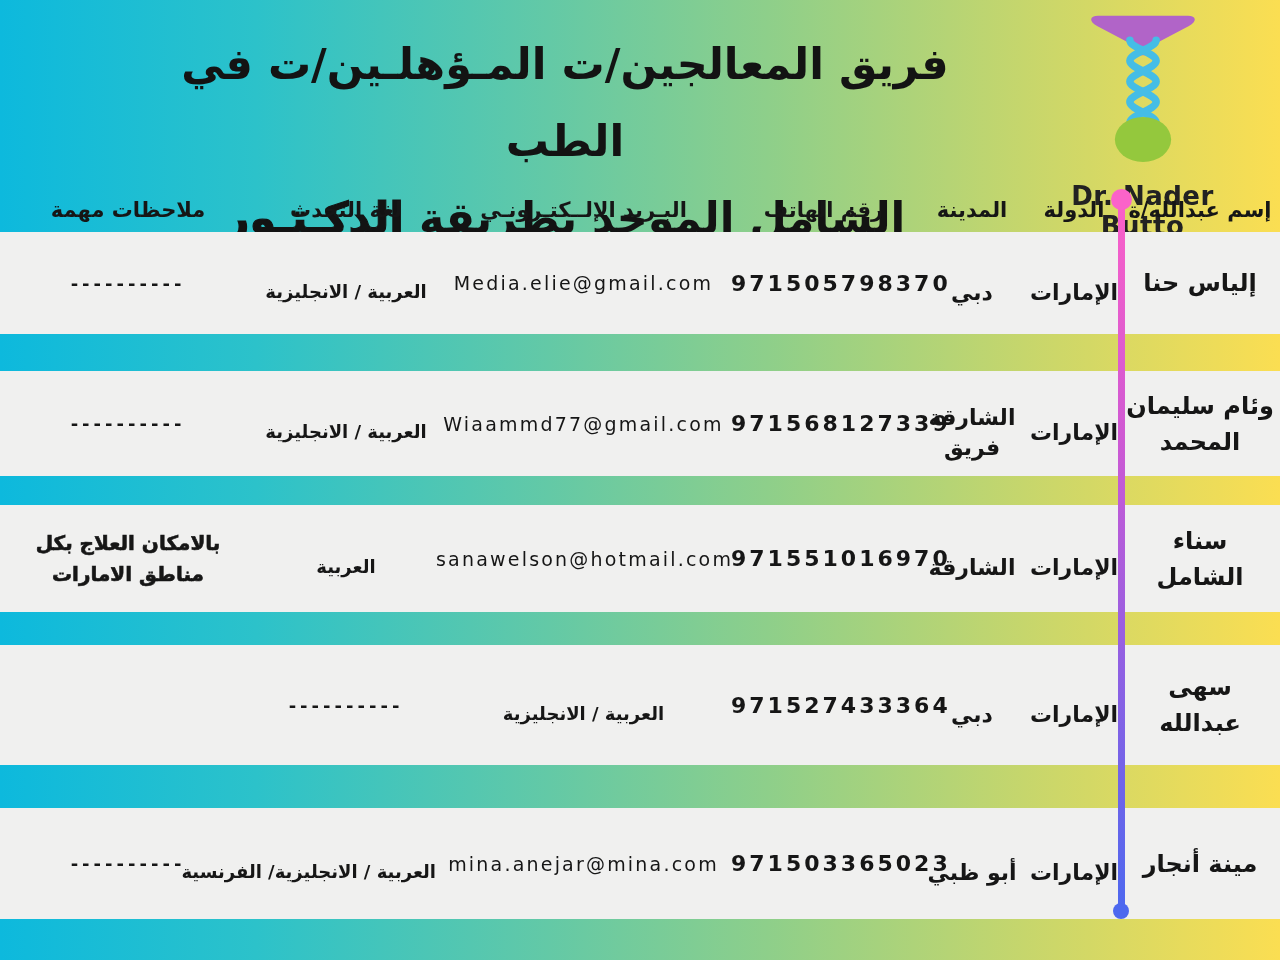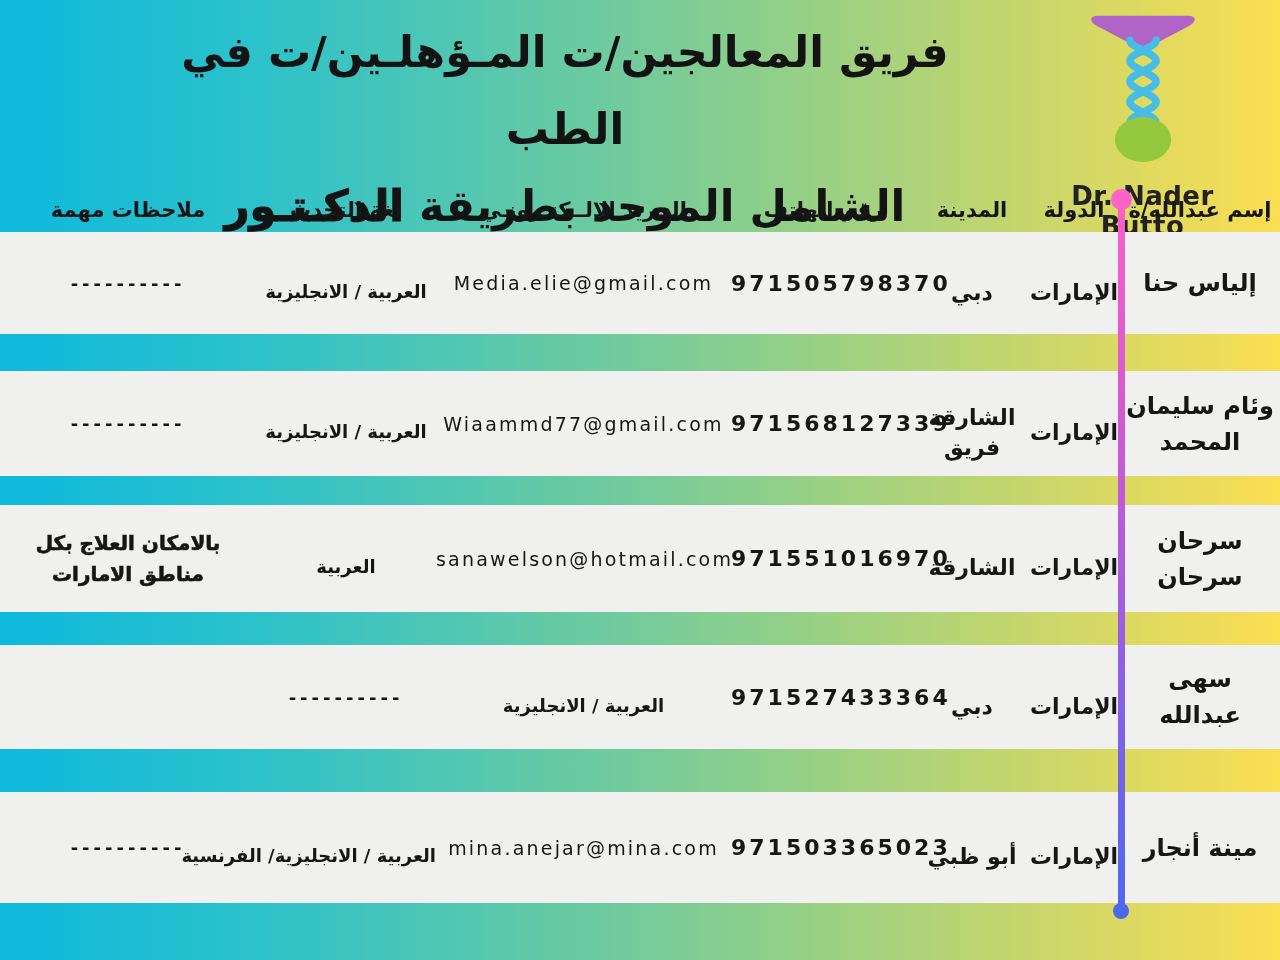--- a/index.html
+++ b/index.html
@@ -7,21 +7,21 @@
   body {
     font-family: "DejaVu Sans", sans-serif;
     color:#161616;
     background: linear-gradient(90deg, #0db9dd 0%, #2cc2ca 20%, #5cc8ab 40%, #8ecf8a 60%, #c6d66c 80%, #fbde52 100%);
     position:relative;
   }
 
   
   .hero { position:relative; height:188px; }
   .title {
-    position:absolute; top:14px; left:180px; width:770px;
+    position:absolute; top:26px; left:180px; width:770px;
     direction:rtl; text-align:center;
     font-size:43px; line-height:77px; font-weight:700; color:#131313;
   }
   .title .xbold { font-weight:800; -webkit-text-stroke:1.1px #131313; }
 
   .logo { position:absolute; top:12px; left:1040px; width:205px; text-align:center; }
   .logo svg { display:block; margin:0 auto; }
   .logo-name { font-size:26px; font-weight:700; color:#222; letter-spacing:0.5px; margin-top:19px; }
   .logo-tagline { font-size:13px; font-weight:400; color:#2c2c2c; letter-spacing:0.2px; margin-top:2px; }
 
@@ -29,21 +29,21 @@
   .tbl { position:relative; }
   .row {
     display:grid;
     grid-template-columns:160px 92px 112px 185px 295px 180px 256px;
     direction:rtl; align-items:center;
   }
   .cell { text-align:center; }
   .thead { height:44px; font-weight:700; font-size:21px; }
   .rowband { background:#f0f0ef; }
   .r1 { height:102px; } .r2 { height:105px; } .r3 { height:107px; }
-  .r4 { height:104px; } .r5 { height:111px; }
+  .r4 { height:120px; } .r5 { height:111px; }
   .g1 { height:37px; } .g2 { height:29px; } .g3 { height:33px; } .g4 { height:43px; }
 
   .cell-name { font-size:24px; font-weight:600; line-height:1.5; padding:0 6px; }
   .cell-country, .cell-city { font-size:22px; font-weight:600; line-height:1.35;margin-top:19px; }
   .cell-phone { font-size:22px; font-weight:700; letter-spacing:3px; white-space:nowrap; direction:ltr; }
   .cell-email { font-size:19px; font-weight:500; letter-spacing:2.2px; white-space:nowrap; direction:ltr; }
   .cell-lang { font-size:18px; font-weight:600; white-space:nowrap;margin-top:16px; }
   .cell-notes { font-size:18px; font-weight:700; letter-spacing:4px; direction:ltr; }
   .cell-notes.strong { font-size:20px; font-weight:700; letter-spacing:0; direction:rtl;
                        line-height:1.55; padding:0 22px; -webkit-text-stroke:0.6px #161616; }
@@ -110,21 +110,21 @@
     <div class="cell cell-country">الإمارات</div>
     <div class="cell cell-city">الشارقة فريق</div>
     <div class="cell cell-phone">971568127339</div>
     <div class="cell cell-email">Wiaammd77@gmail.com</div>
     <div class="cell cell-lang">العربية / الانجليزية</div>
     <div class="cell cell-notes">----------</div>
   </div>
   <div class="g2"></div>
 
   <div class="row rowband r3">
-    <div class="cell cell-name">سرحان سرحان</div>
+    <div class="cell cell-name">سناء الشامل</div>
     <div class="cell cell-country">الإمارات</div>
     <div class="cell cell-city">الشارقة</div>
     <div class="cell cell-phone">971551016970</div>
     <div class="cell cell-email">sanawelson@hotmail.com</div>
     <div class="cell cell-lang">العربية</div>
     <div class="cell cell-notes strong">بالامكان العلاج بكل مناطق الامارات</div>
   </div>
   <div class="g3"></div>
 
   <div class="row rowband r4">

